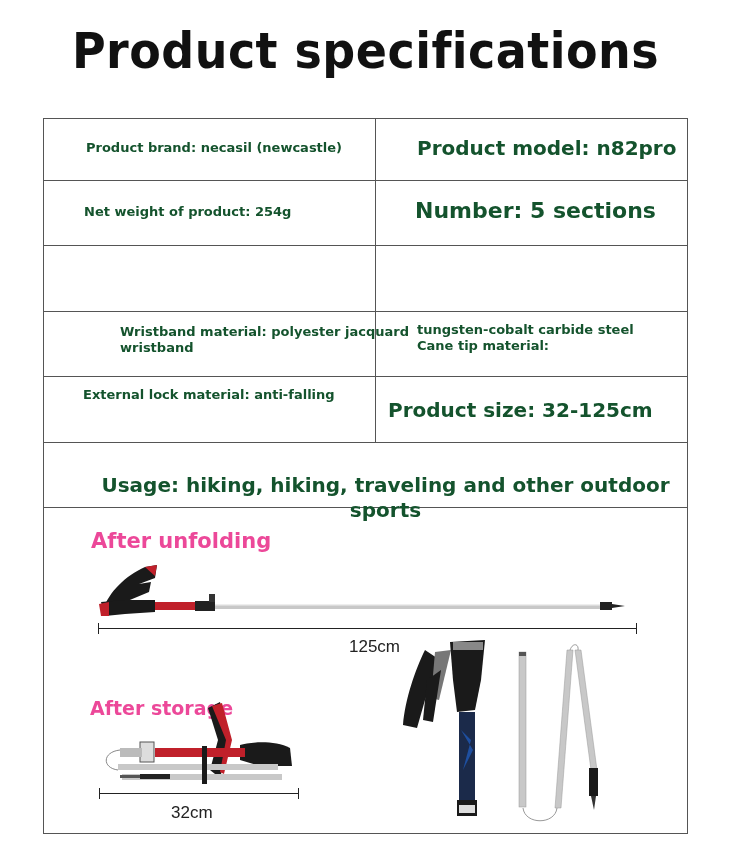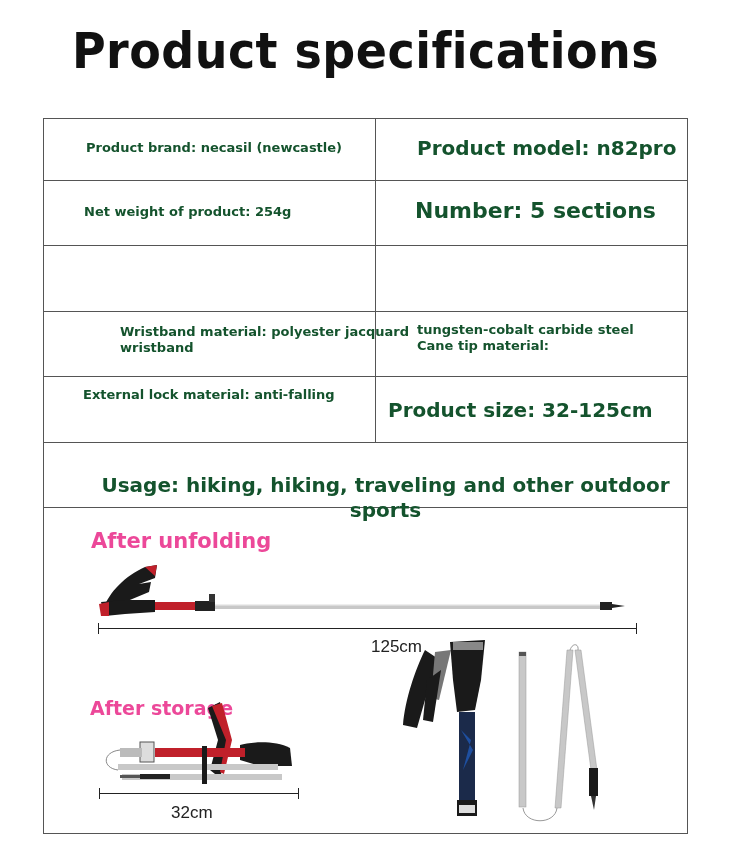--- a/index.html
+++ b/index.html
@@ -73,21 +73,21 @@
   <rect x="114" y="32" width="6" height="8" fill="#333"></rect>
 
   <rect x="120" y="42" width="390" height="5" fill="#c8c8c8"></rect>
   <rect x="120" y="42" width="390" height="1.5" fill="#eeeeee"></rect>
 
   <rect x="505" y="40" width="12" height="8" fill="#222"></rect>
   <path d="M517 42 L530 44 L517 46 Z" fill="#222"></path>
 </svg>
 
 <div class="dim-line" style="left:98px;top:628px;width:539px;"></div>
-<div class="dim-text" style="left:349px;top:637px;margin-left:22px;">125cm</div>
+<div class="dim-text" style="left:349px;top:637px;">125cm</div>
 
 <div class="section-label" style="left:90px;top:685px;font-size:19px;margin-top:12px;">After storage</div>
 
 <svg style="left:100px;top:700px;" width="210" height="90" viewBox="0 0 210 90">
 
   <path d="M108 8 L120 2 L130 40 L120 78 L110 70 L118 40 Z" fill="#1a1a1a"></path>
   <path d="M112 6 L122 3 L132 40 L124 74 L120 72 L126 40 Z" fill="#c0202a"></path>
 
   <path d="M140 45 C150 42, 175 40, 190 48 L192 66 L160 66 L140 60 Z" fill="#1a1a1a"></path>
 

